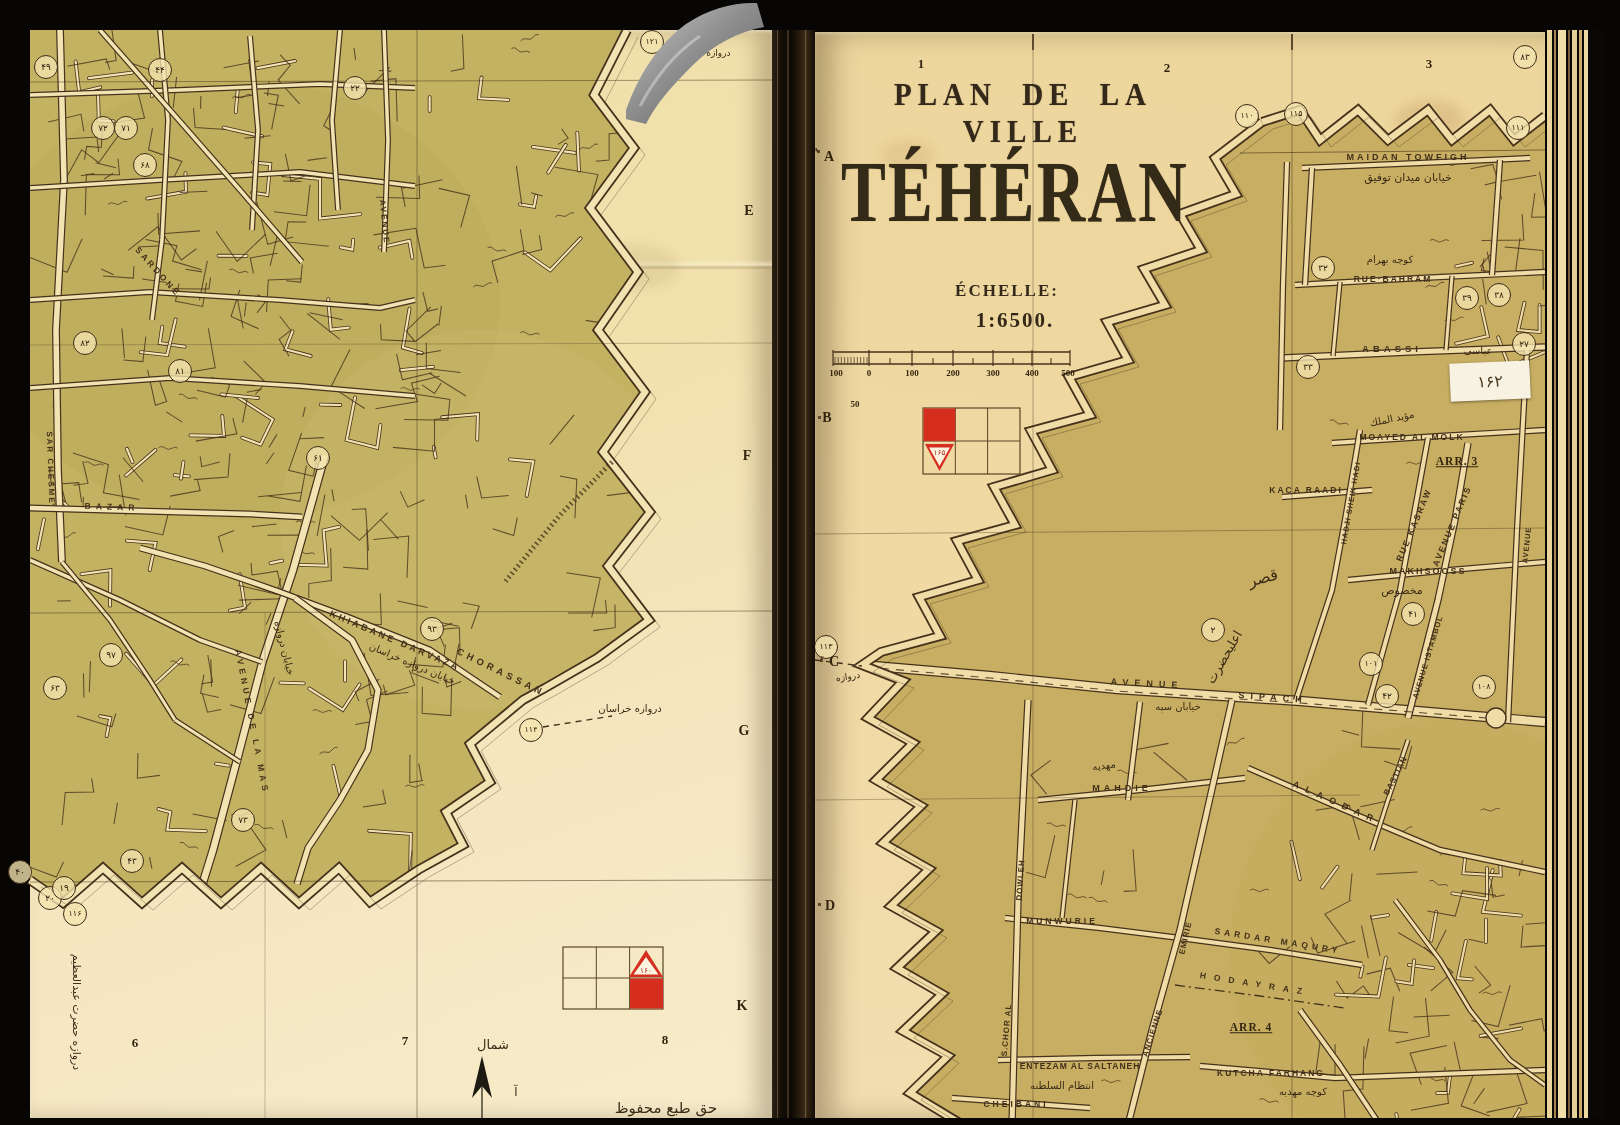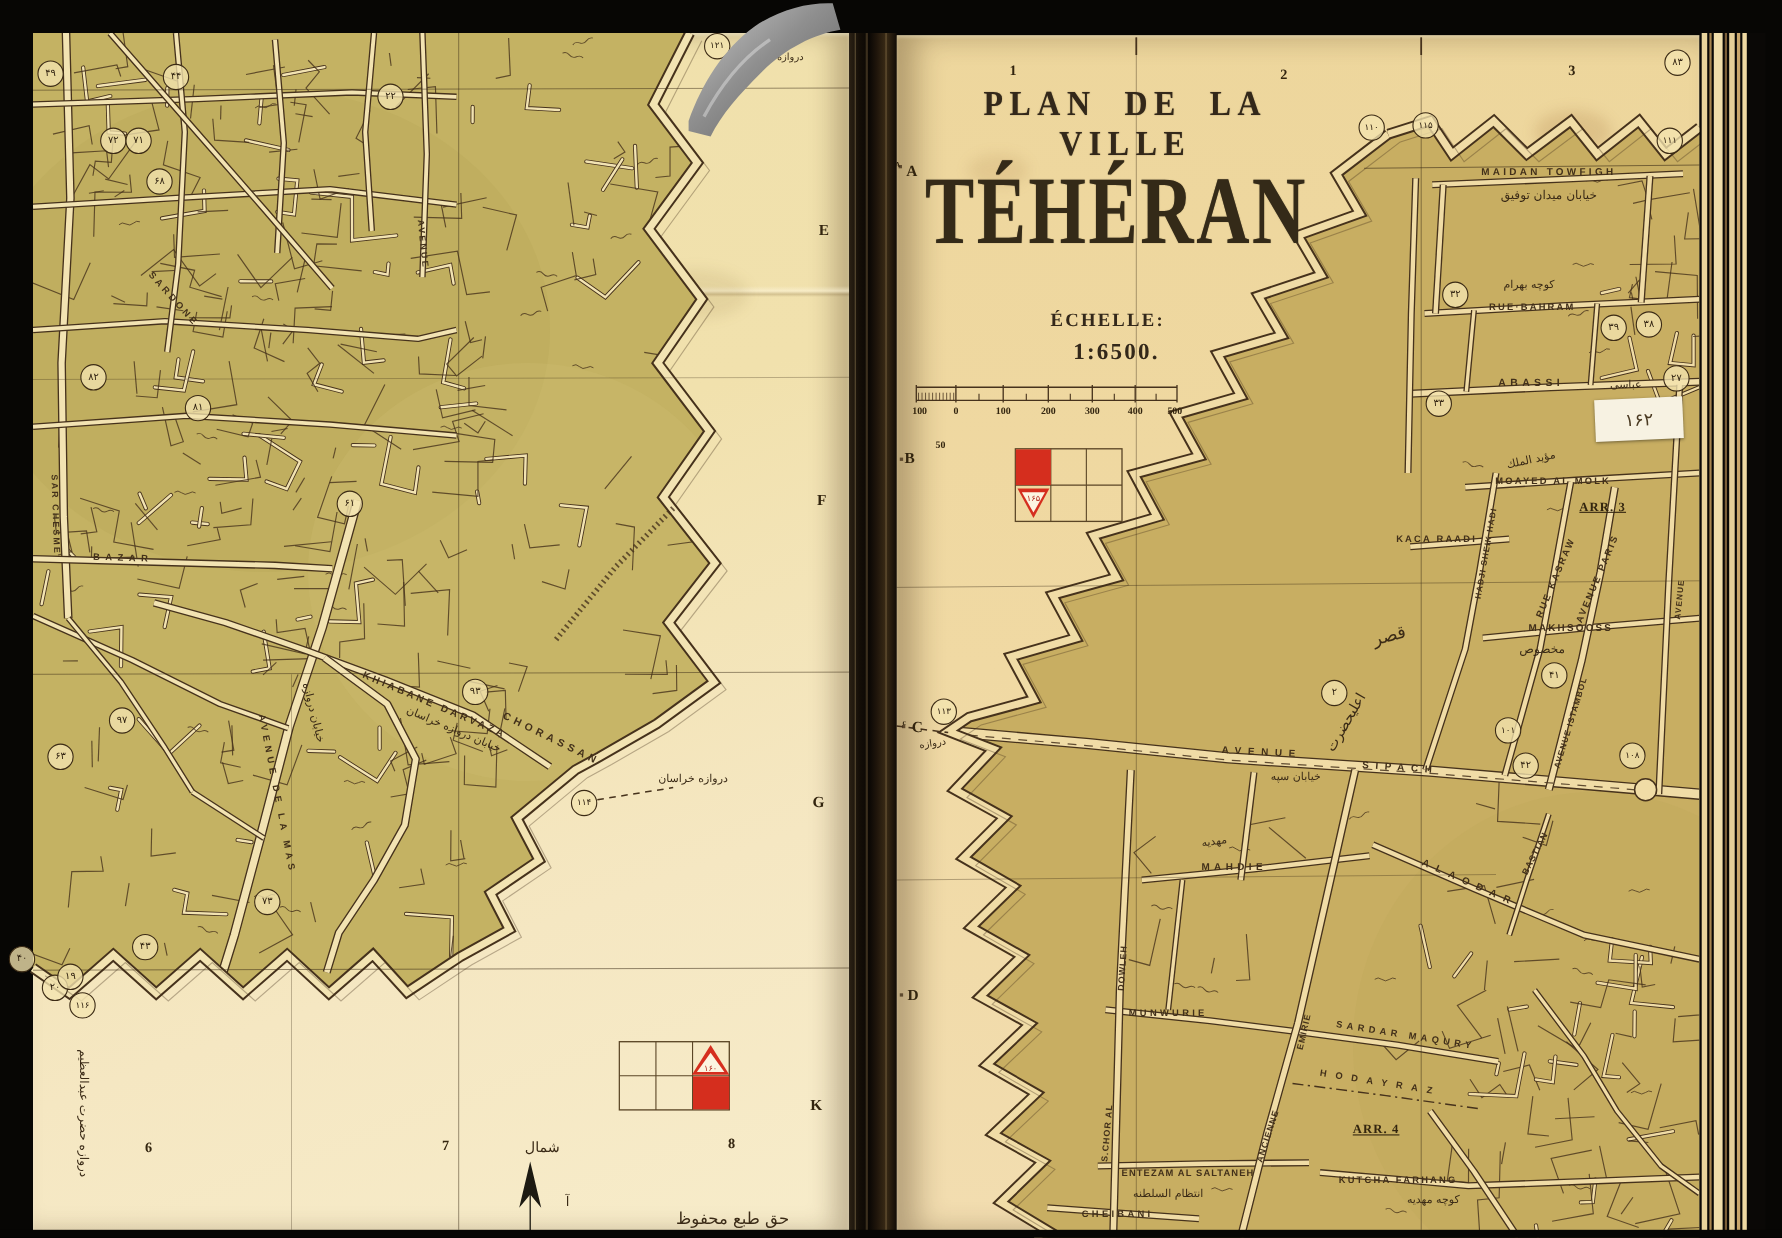--- a/index.html
+++ b/index.html
@@ -766,21 +766,21 @@
       <span class="circle-num" style="left: 1518px; top: 128px; font-size: 8px;">۱۱۱</span>
       <span class="circle-num" style="left: 1323px; top: 268px;">۳۲</span>
       <span class="circle-num" style="left: 1467px; top: 298px;">۳۹</span>
       <span class="circle-num" style="left: 1499px; top: 295px;">۳۸</span>
       <span class="circle-num" style="left: 1524px; top: 344px;">۲۷</span>
       <span class="circle-num" style="left: 1308px; top: 367px;">۳۳</span>
       <span class="circle-num" style="left: 1413px; top: 614px;">۴۱</span>
       <span class="circle-num" style="left: 1371px; top: 664px; font-size: 8px;">۱۰۱</span>
       <span class="circle-num" style="left: 1387px; top: 696px;">۴۲</span>
       <span class="circle-num" style="left: 1484px; top: 687px; font-size: 8px;">۱۰۸</span>
-      <span class="circle-num" style="left: 826px; top: 647px; font-size: 8px; margin-left: 32px;">۱۱۳</span>
+      <span class="circle-num" style="left: 826px; top: 647px; font-size: 8px;">۱۱۳</span>
       <span class="circle-num" style="left: 1213px; top: 630px;">۲</span>
       <span class="grid-letter" style="left: 749px; top: 211px;">E</span>
       <span class="grid-letter" style="left: 747px; top: 456px;">F</span>
       <span class="grid-letter" style="left: 744px; top: 731px;">G</span>
       <span class="grid-letter" style="left: 742px; top: 1006px;">K</span>
       <span class="grid-letter" style="left: 829px; top: 157px;">A</span>
       <span class="grid-letter" style="left: 816px; top: 150px; font-size: 7px;">A</span>
       <span class="grid-letter" style="left: 827px; top: 418px;">B</span>
       <span class="grid-letter" style="left: 834px; top: 662px;">C</span>
       <span class="grid-letter" style="left: 822px; top: 657px; font-size: 7px;">c</span>

